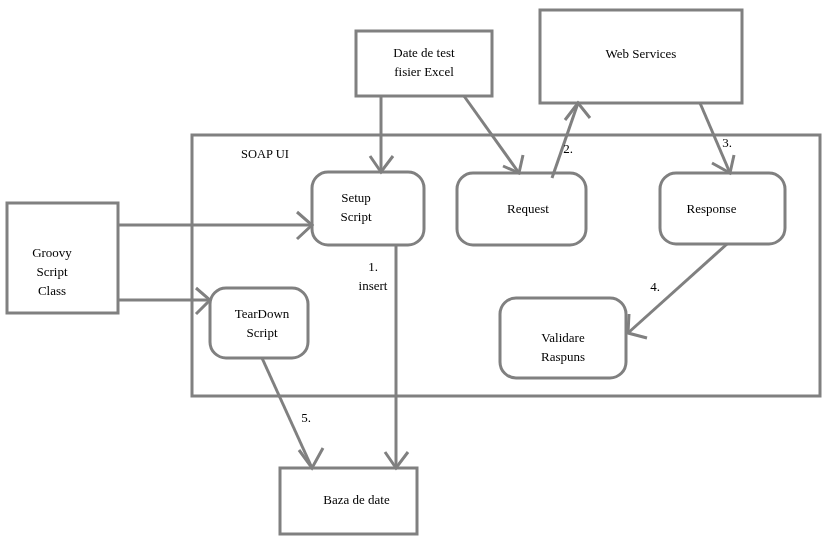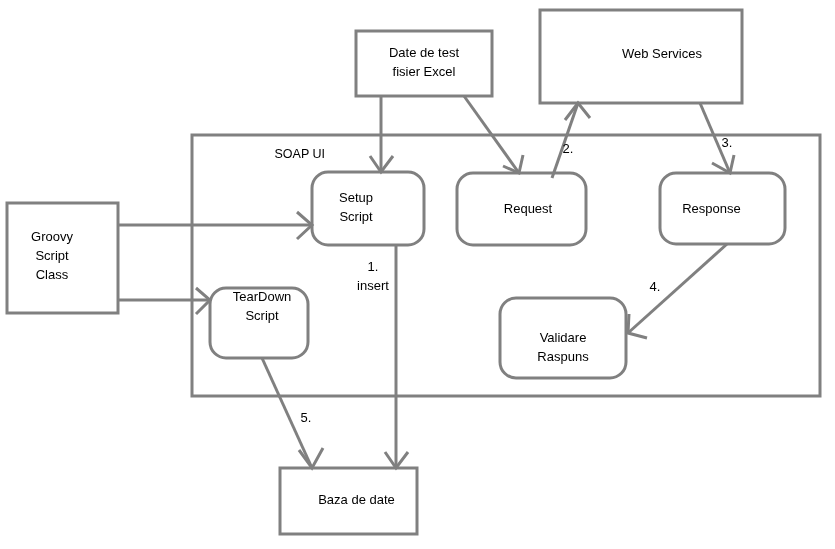--- a/index.html
+++ b/index.html
@@ -4,30 +4,30 @@
 <style>
   html,body{margin:0;padding:0;}
   body{
     width:835px;height:549px;background:#ffffff;
     font-family:"DejaVu Sans Mono","Liberation Mono",monospace;
     overflow:hidden;position:relative;
   }
   #canvas{position:absolute;left:0;top:0;width:835px;height:549px;}
   .lbl{
     position:absolute;
-    font-family:Liberation Sans, sans-serif;
+    font-family:Liberation Serif, serif;
     color:#000;
     white-space:pre;
     text-align:center;
     line-height:1.45;
     pointer-events:none;
   }
   .boxlbl{font-size:13px;}
   .steplbl{font-size:13px;}
-  .container-title{font-size:12.5px;text-align:right;}
+  .container-title{font-size:12.5px;text-align:center;}
 </style>
 </head>
 <body>
 
 <svg id="canvas" viewBox="0 0 835 549" xmlns="http://www.w3.org/2000/svg">
 
   <rect x="192" y="135" width="628" height="261" fill="none" stroke="#808080" stroke-width="3"></rect>
 
   <rect x="356" y="31" width="136" height="65" fill="#ffffff" stroke="#808080" stroke-width="3"></rect>
   <rect x="540" y="10" width="202" height="93" fill="#ffffff" stroke="#808080" stroke-width="3"></rect>
@@ -81,34 +81,34 @@
 
     <path d="M 629 314 L 628 333 L 647 338"></path>
   </g>
 </svg>
 
 <div class="lbl container-title" style="left:205px;top:145px;width:120px;">SOAP UI</div>
 
 <div class="lbl boxlbl" style="left:356px;top:44px;width:136px;">Date de test
 fisier Excel</div>
 
-<div class="lbl boxlbl" style="left:561px;top:45px;width:202px;">Web Services</div>
+<div class="lbl boxlbl" style="left:540px;top:45px;width:202px;">Web Services</div>
 
-<div class="lbl boxlbl" style="left:7px;top:228px;width:90px;">Groovy
+<div class="lbl boxlbl" style="left:7px;top:244px;width:90px;">Groovy
 Script
 Class</div>
 
 <div class="lbl boxlbl" style="left:312px;top:189px;width:88px;">Setup
 Script</div>
 
 <div class="lbl boxlbl" style="left:457px;top:200px;width:142px;">Request</div>
 
 <div class="lbl boxlbl" style="left:660px;top:200px;width:103px;">Response</div>
 
-<div class="lbl boxlbl" style="left:210px;top:288px;width:104px;">TearDown
+<div class="lbl boxlbl" style="left:210px;top:305px;width:104px;">TearDown
 Script</div>
 
 <div class="lbl boxlbl" style="left:500px;top:329px;width:126px;">Validare
 Raspuns</div>
 
 <div class="lbl boxlbl" style="left:280px;top:491px;width:153px;">Baza de date</div>
 
 <div class="lbl steplbl" style="left:338px;top:258px;width:70px;">1.
 insert</div>
 <div class="lbl steplbl" style="left:553px;top:140px;width:30px;">2.</div>

